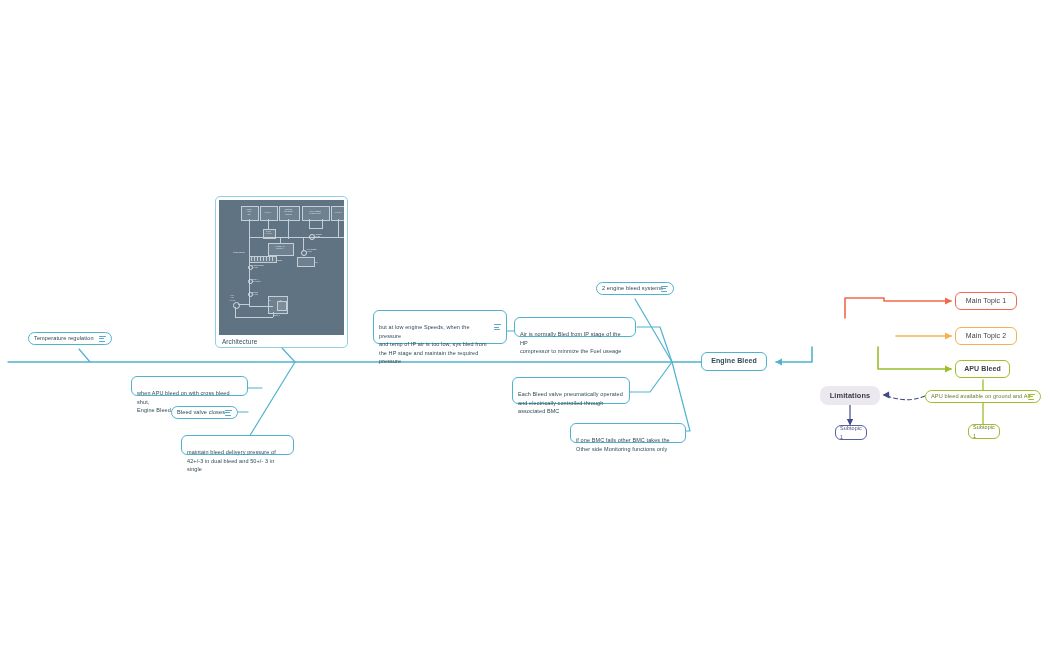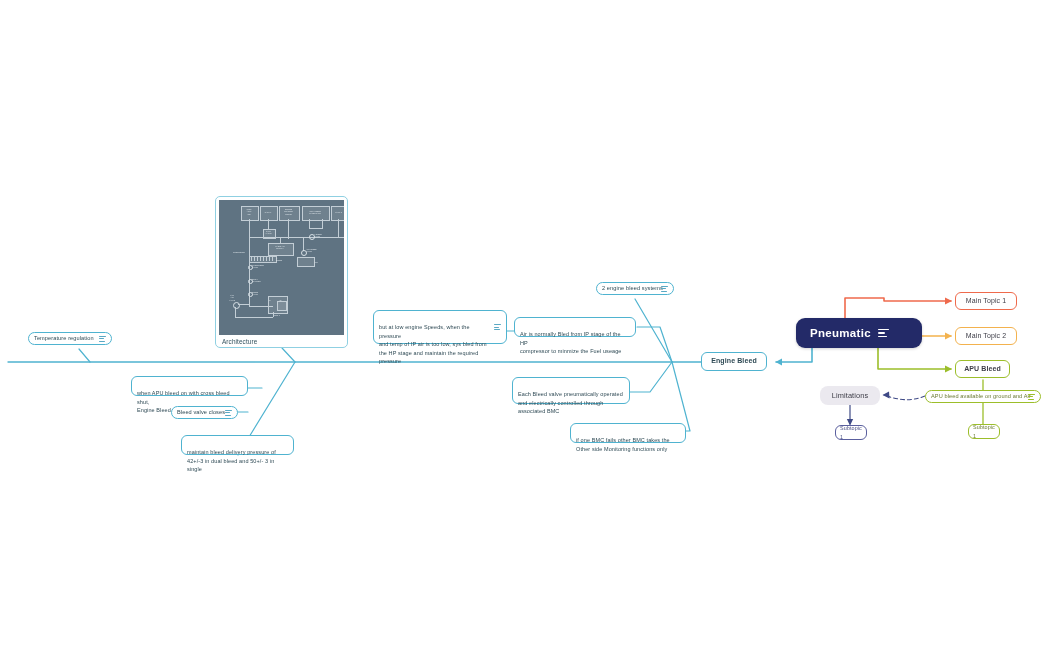--- a/index.html
+++ b/index.html
@@ -72,21 +72,21 @@
   .node.t2{border-color:#f3b24e;color:#3c3c46;}
   .node.t3{border-color:#9cbe2a;color:#3c3c46;}
   .node.t3s{border-color:#9cbe2a;color:#6a7a33;}
   .node.t3s .hb i{background:#9cbe2a;}
   .node.pur{border-color:#5a5f9e;color:#4a4f85;}
 
   .node.limit{
     background:#ebe9ef;
     border:none;
     color:#3c3c46;
-    font-weight:normal;
+    font-weight:bold;
     font-size:7.4px;
     border-radius:8px;
     padding:5px 9px;
   }
 
   
   #imgcard{
     position:absolute;
     background:#ffffff;
     border:1.3px solid #8fd0e2;
@@ -159,28 +159,20 @@
       <path d="M295 362 L238 455" stroke="#4fb3d0" stroke-width="1.2"></path>
 
       <path d="M248 388 L262 388" stroke="#4fb3d0" stroke-width="1.2"></path>
 
       <path d="M238 412 L248 412" stroke="#4fb3d0" stroke-width="1.2"></path>
 
       <path d="M294 445 L300 445" stroke="#4fb3d0" stroke-width="0"></path>
     </g>
   </svg>
 
-  <div id="central" style="left:796px;top:318px;width:98px;height:30px;">
-    <span>Pneumatic</span>
-    <span class="hb-w">
-        <i></i>
-        <i></i>
-        <i></i>
-      </span>
-  </div>
 
   <div class="node t1" style="left:955px;top:292px;width:62px;height:18px;display:flex;align-items:center;justify-content:center;font-size:7px;">
     <span>Main Topic 1</span>
   </div>
 
   <div class="node t2" style="left:955px;top:327px;width:62px;height:18px;display:flex;align-items:center;justify-content:center;font-size:7px;">
     <span>Main Topic 2</span>
   </div>
 
   <div class="node t3" style="left:955px;top:360px;width:55px;height:18px;display:flex;align-items:center;justify-content:center;font-size:7px;font-weight:bold;">

